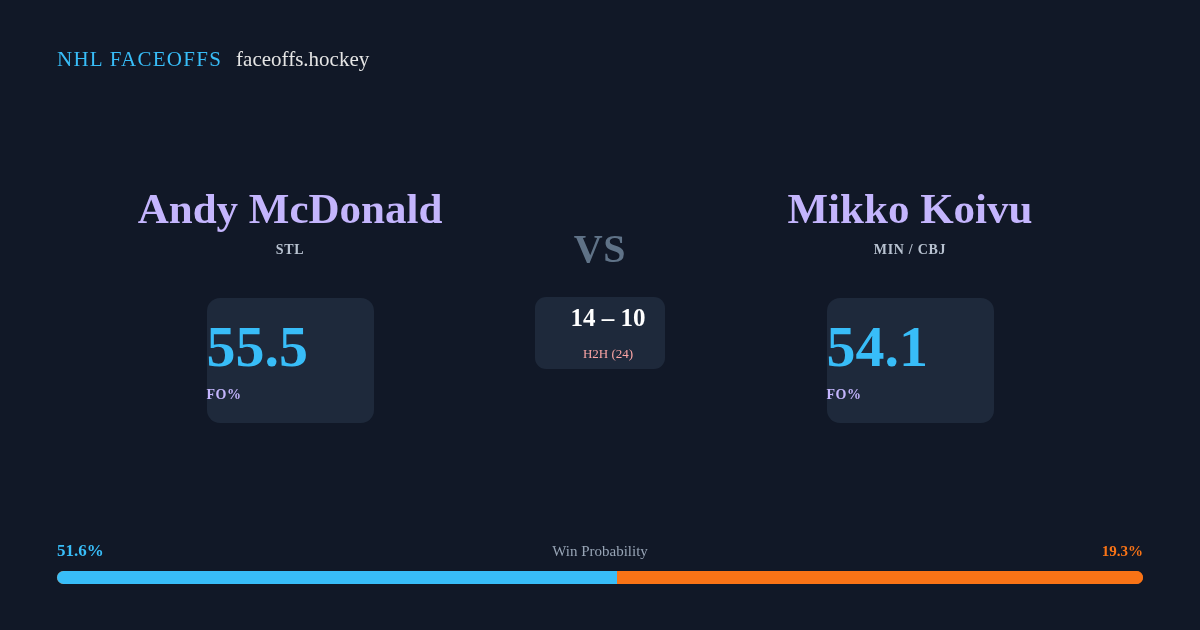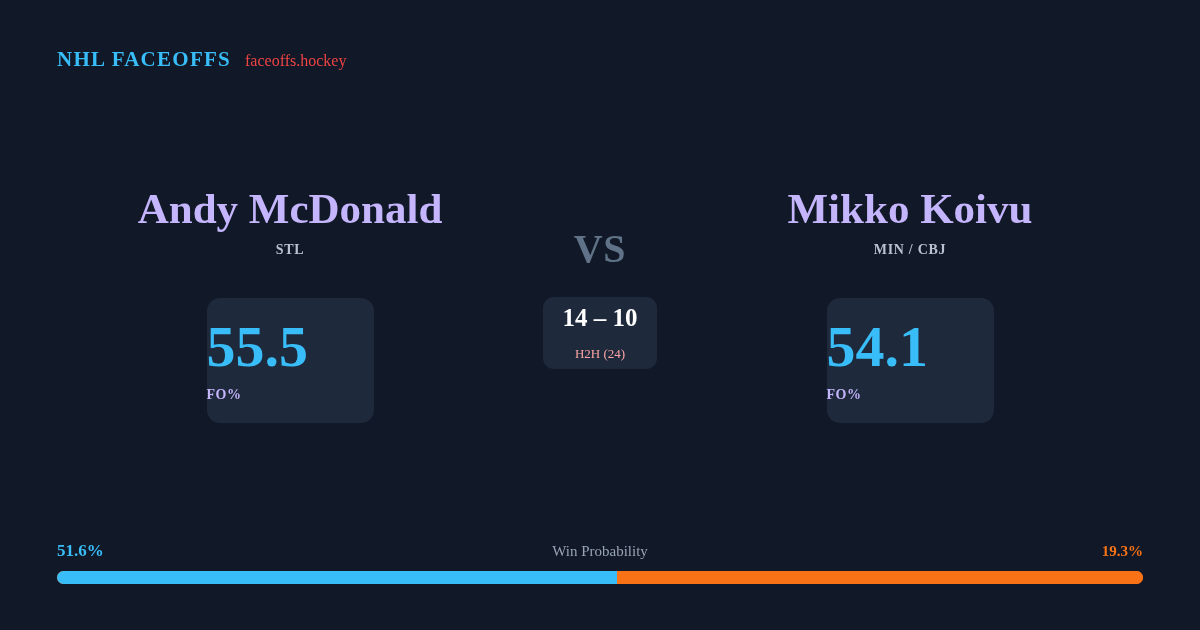--- a/index.html
+++ b/index.html
@@ -25,28 +25,28 @@
   .brand {
     position: absolute;
     left: 57px;
     top: 47px;
     display: flex;
     align-items: baseline;
     gap: 14px;
   }
   .brand-title {
     font-size: 21px;
-    font-weight: bold;
+    font-weight: normal;
     letter-spacing: 0.06em;
     color: #38bdf8;
     white-space: nowrap;
   }
   .brand-domain {
-    font-size: 16px;
-    color: #ef4444;
+    font-size: 21px;
+    color: #e5e5e5;
     white-space: nowrap;
   }
 
   
   .matchup {
     position: absolute;
     left: 0;
     top: 185px;
     width: 1200px;
     display: flex;
@@ -118,20 +118,21 @@
   .h2h-card {
     margin-top: 28px;
     width: 114px;
     height: 72px;
     background: #1e293b;
     border-radius: 11px;
     display: flex;
     flex-direction: column;
     align-items: center;
     justify-content: center;
+    padding-left: 16px;
   }
   .h2h-score {
     font-size: 25px;
     font-weight: bold;
     color: #ffffff;
     line-height: 1;
     white-space: nowrap;
   }
   .h2h-label {
     margin-top: 16px;

